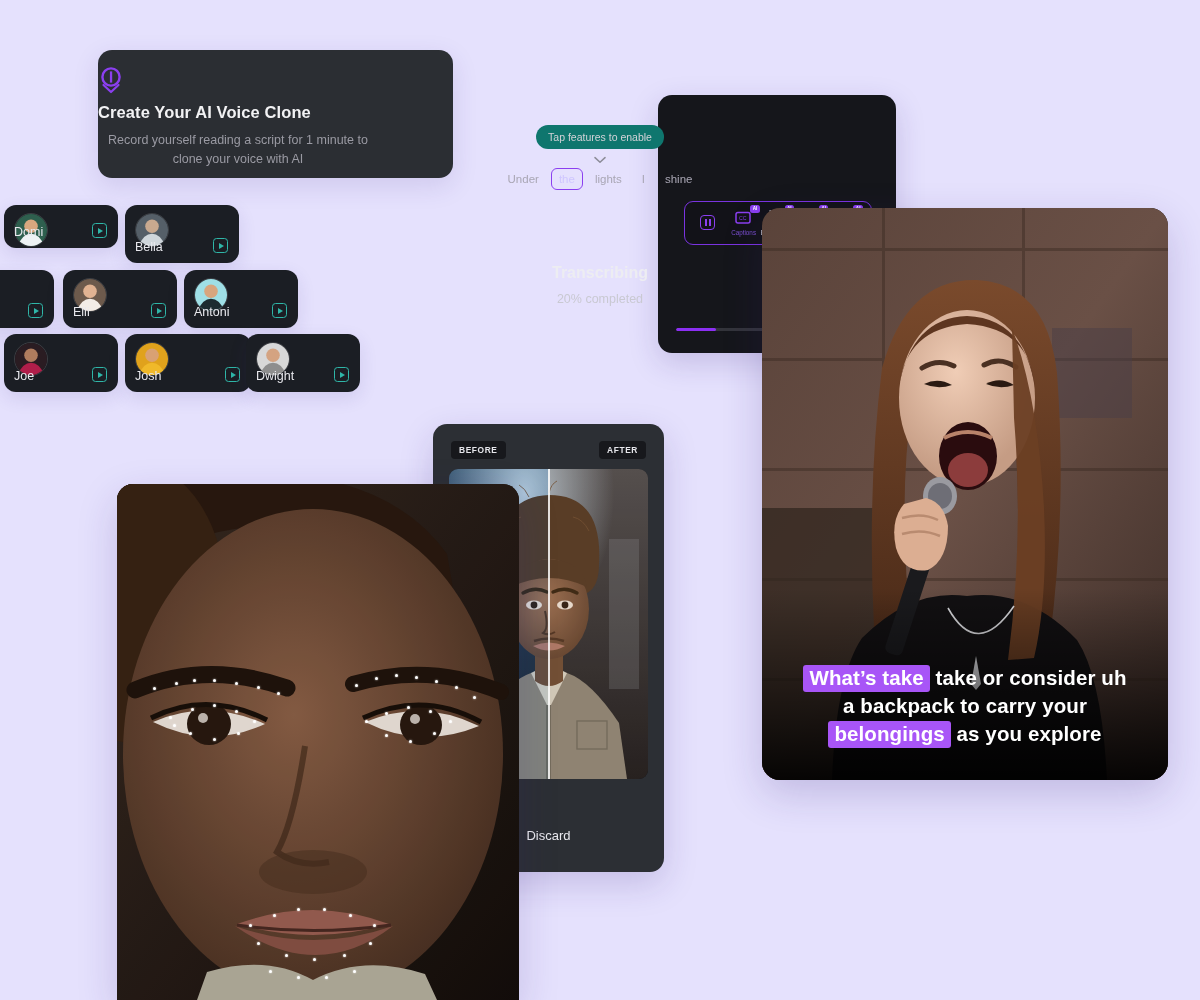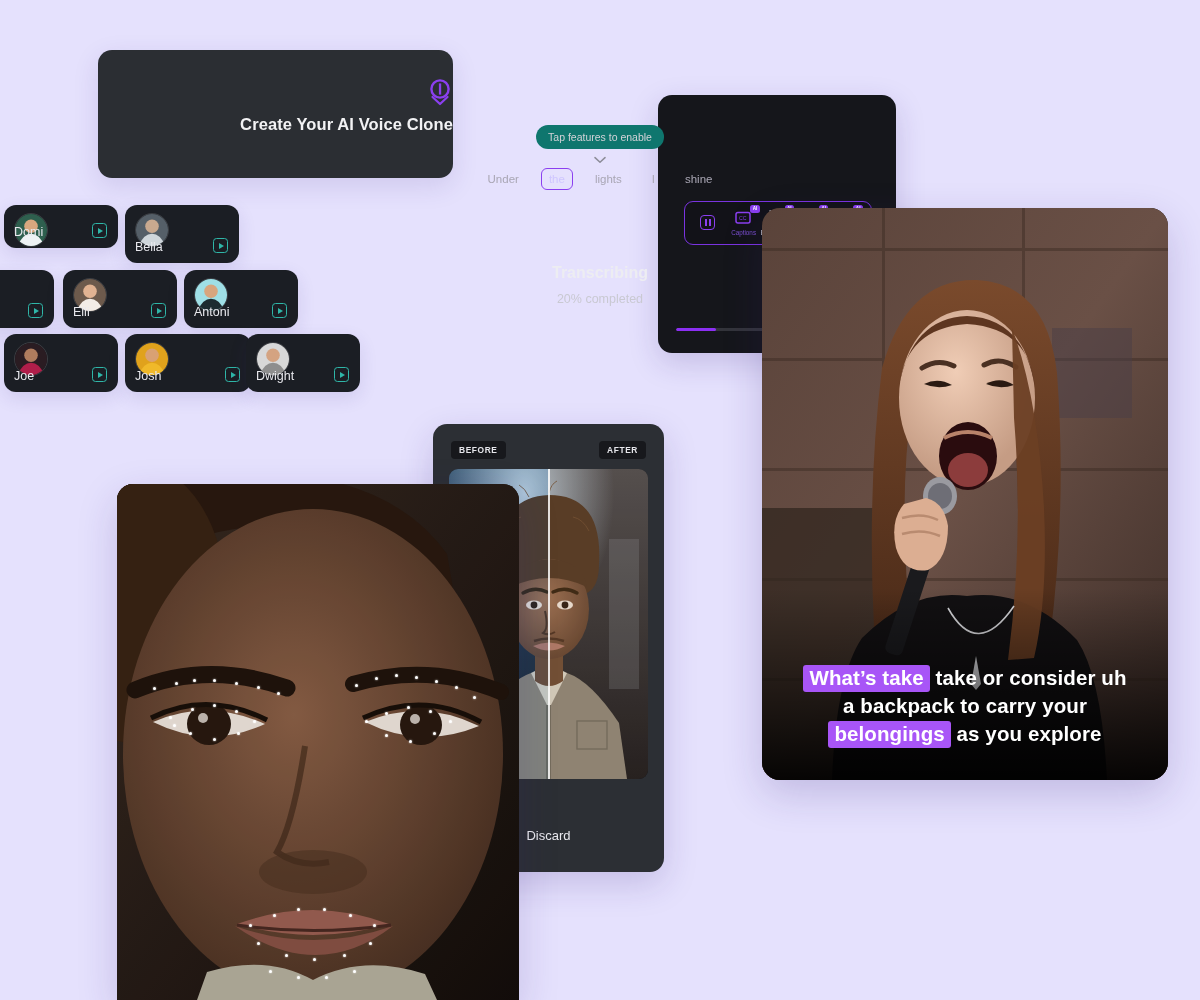--- a/index.html
+++ b/index.html
@@ -9,22 +9,22 @@
     font-family:"Liberation Sans", sans-serif;
     position:relative;
     -webkit-font-smoothing:antialiased;
   }
   .stage { position:absolute; inset:0; }
 
   
   .voice-clone-card {
     position:absolute; left:98px; top:50px; width:355px; height:128px;
     background:#2b2e33; border-radius:14px;
-    display:flex; flex-direction:column; align-items:flex-end;
-    padding-top:28px;
+    display:flex; flex-direction:column; align-items:flex-start;
+    padding-top:16px;
     box-shadow:0 8px 26px rgba(60,40,130,.13);
   }
   .vc-logo { width:26px; height:30px; margin-bottom:7px; }
   .vc-title {
     color:#f2f2f4; font-size:16.5px; font-weight:bold; letter-spacing:.1px;
   }
   .vc-sub {
     color:#9a9aa3; font-size:12.5px; line-height:19px; text-align:center;
     margin-top:9px; width:280px;
   }
@@ -68,21 +68,21 @@
     position:absolute; left:50%; transform:translateX(-50%); top:125px;
     background:#0f766e; color:#d3d3d8; font-size:10.5px;
     padding:6px 12px; border-radius:14px; white-space:nowrap;
   }
   .chev {
     position:absolute; left:50%; transform:translateX(-50%); top:156px;
     width:12px; height:8px;
   }
   .words-row {
     position:absolute; left:0; right:0; top:168px;
-    display:flex; justify-content:center; align-items:center; gap:14px;
+    display:flex; justify-content:center; align-items:center; gap:4px;
   }
   .word {
     color:#a9a6b4; font-size:11.5px; padding:4px 7px; border-radius:6px;
     border:1.4px solid transparent;
   }
   .word.active { color:#cfc6ff; border-color:#8b3ff0; }
 
   .features-row {
     position:absolute; left:684px; top:201px; width:188px; height:44px;
     border:1.3px solid #7a33e0; border-radius:9px;
@@ -189,20 +189,21 @@
 
 <div class="stage">
 
   <div class="voice-clone-card">
     <svg class="vc-logo" viewBox="0 0 26 30">
       <circle cx="13" cy="11" r="8.6" fill="none" stroke="#8b3ff0" stroke-width="2.4"></circle>
       <rect x="11.9" y="5.4" width="2.3" height="11.2" fill="#8b3ff0"></rect>
       <path d="M5.5 19 L13 26 L20.5 19" fill="none" stroke="#8b3ff0" stroke-width="2.2" stroke-linecap="round" stroke-linejoin="round"></path>
     </svg>
     <div class="vc-title">Create Your AI Voice Clone</div>
+    <div class="vc-sub">Record yourself reading a script for 1 minute to clone your voice with AI</div>
   </div>
 
   <div id="voice-cards">
       <div class="voice-card" style="left: 4px; top: 205px; width: 114px; height: 43px;">
         <div class="vcard-av">
           <svg class="ph" viewBox="0 0 34 34">
             <rect width="34" height="34" fill="#2e5f4e"></rect>
             <circle cx="17" cy="13" r="7.2" fill="#d9a77f"></circle>
             <path d="M3 34 Q8 21 17 21 Q26 21 31 34Z" fill="#eef2f4"></path>
           </svg>

